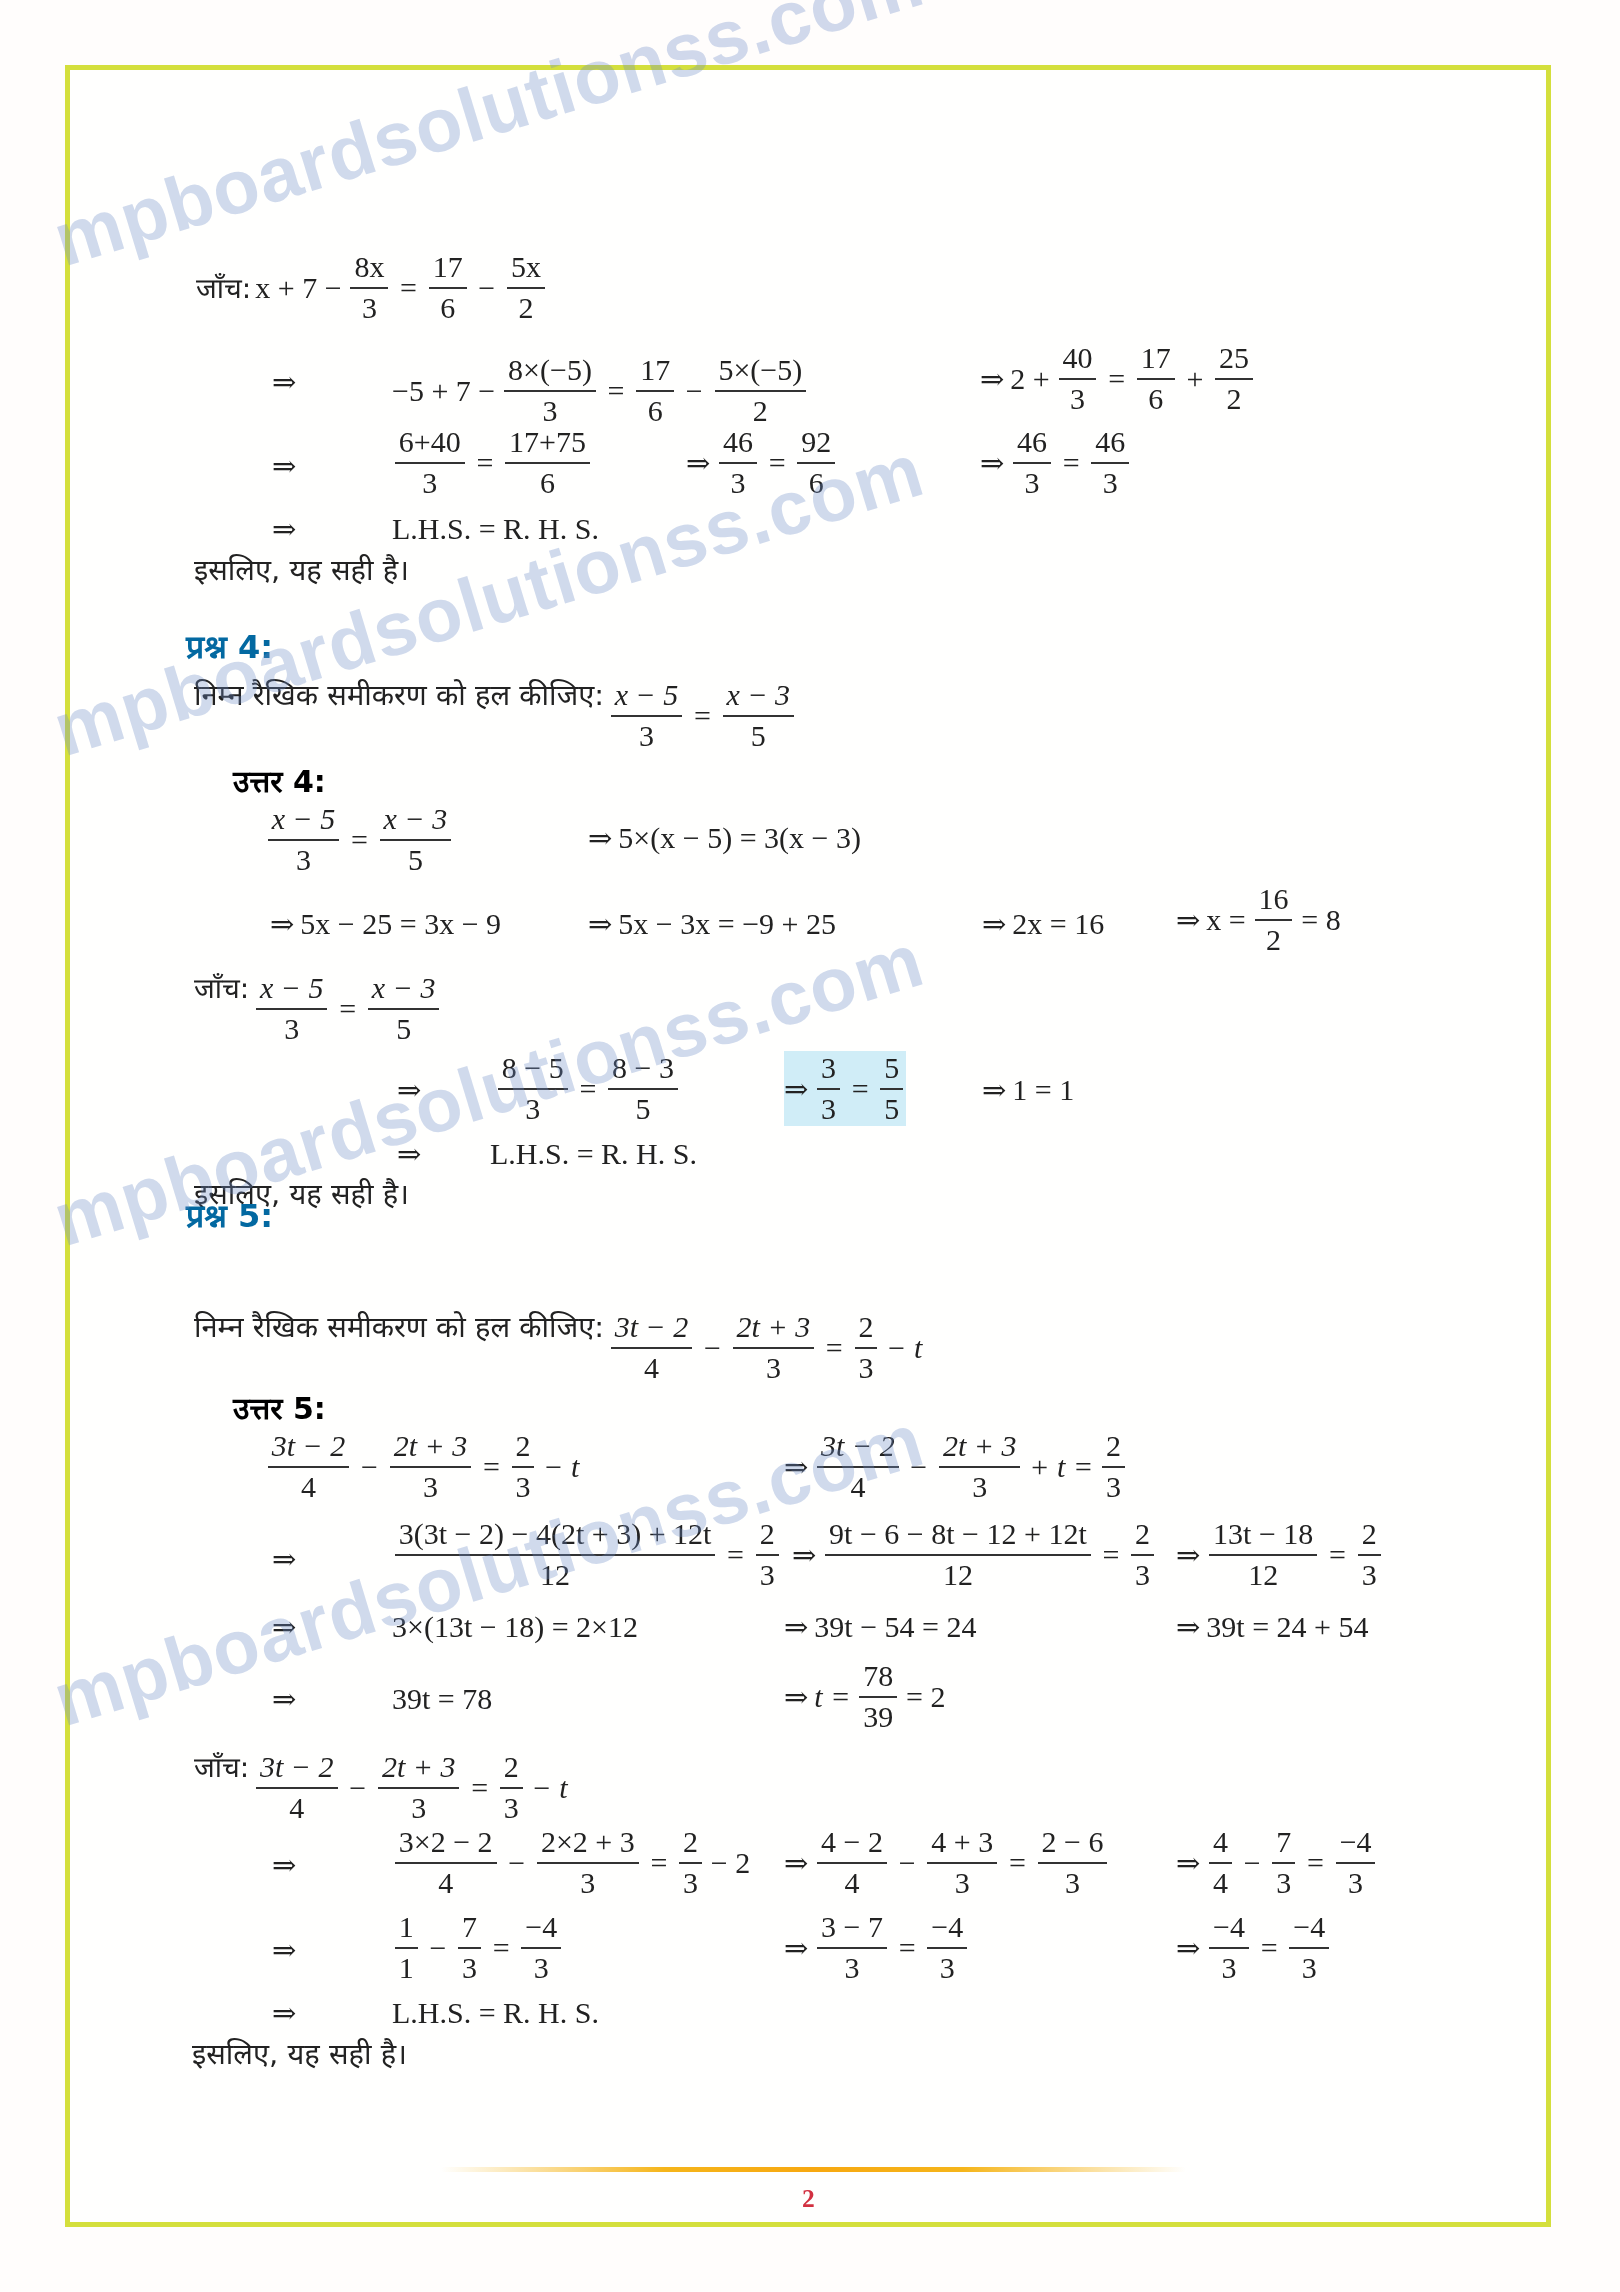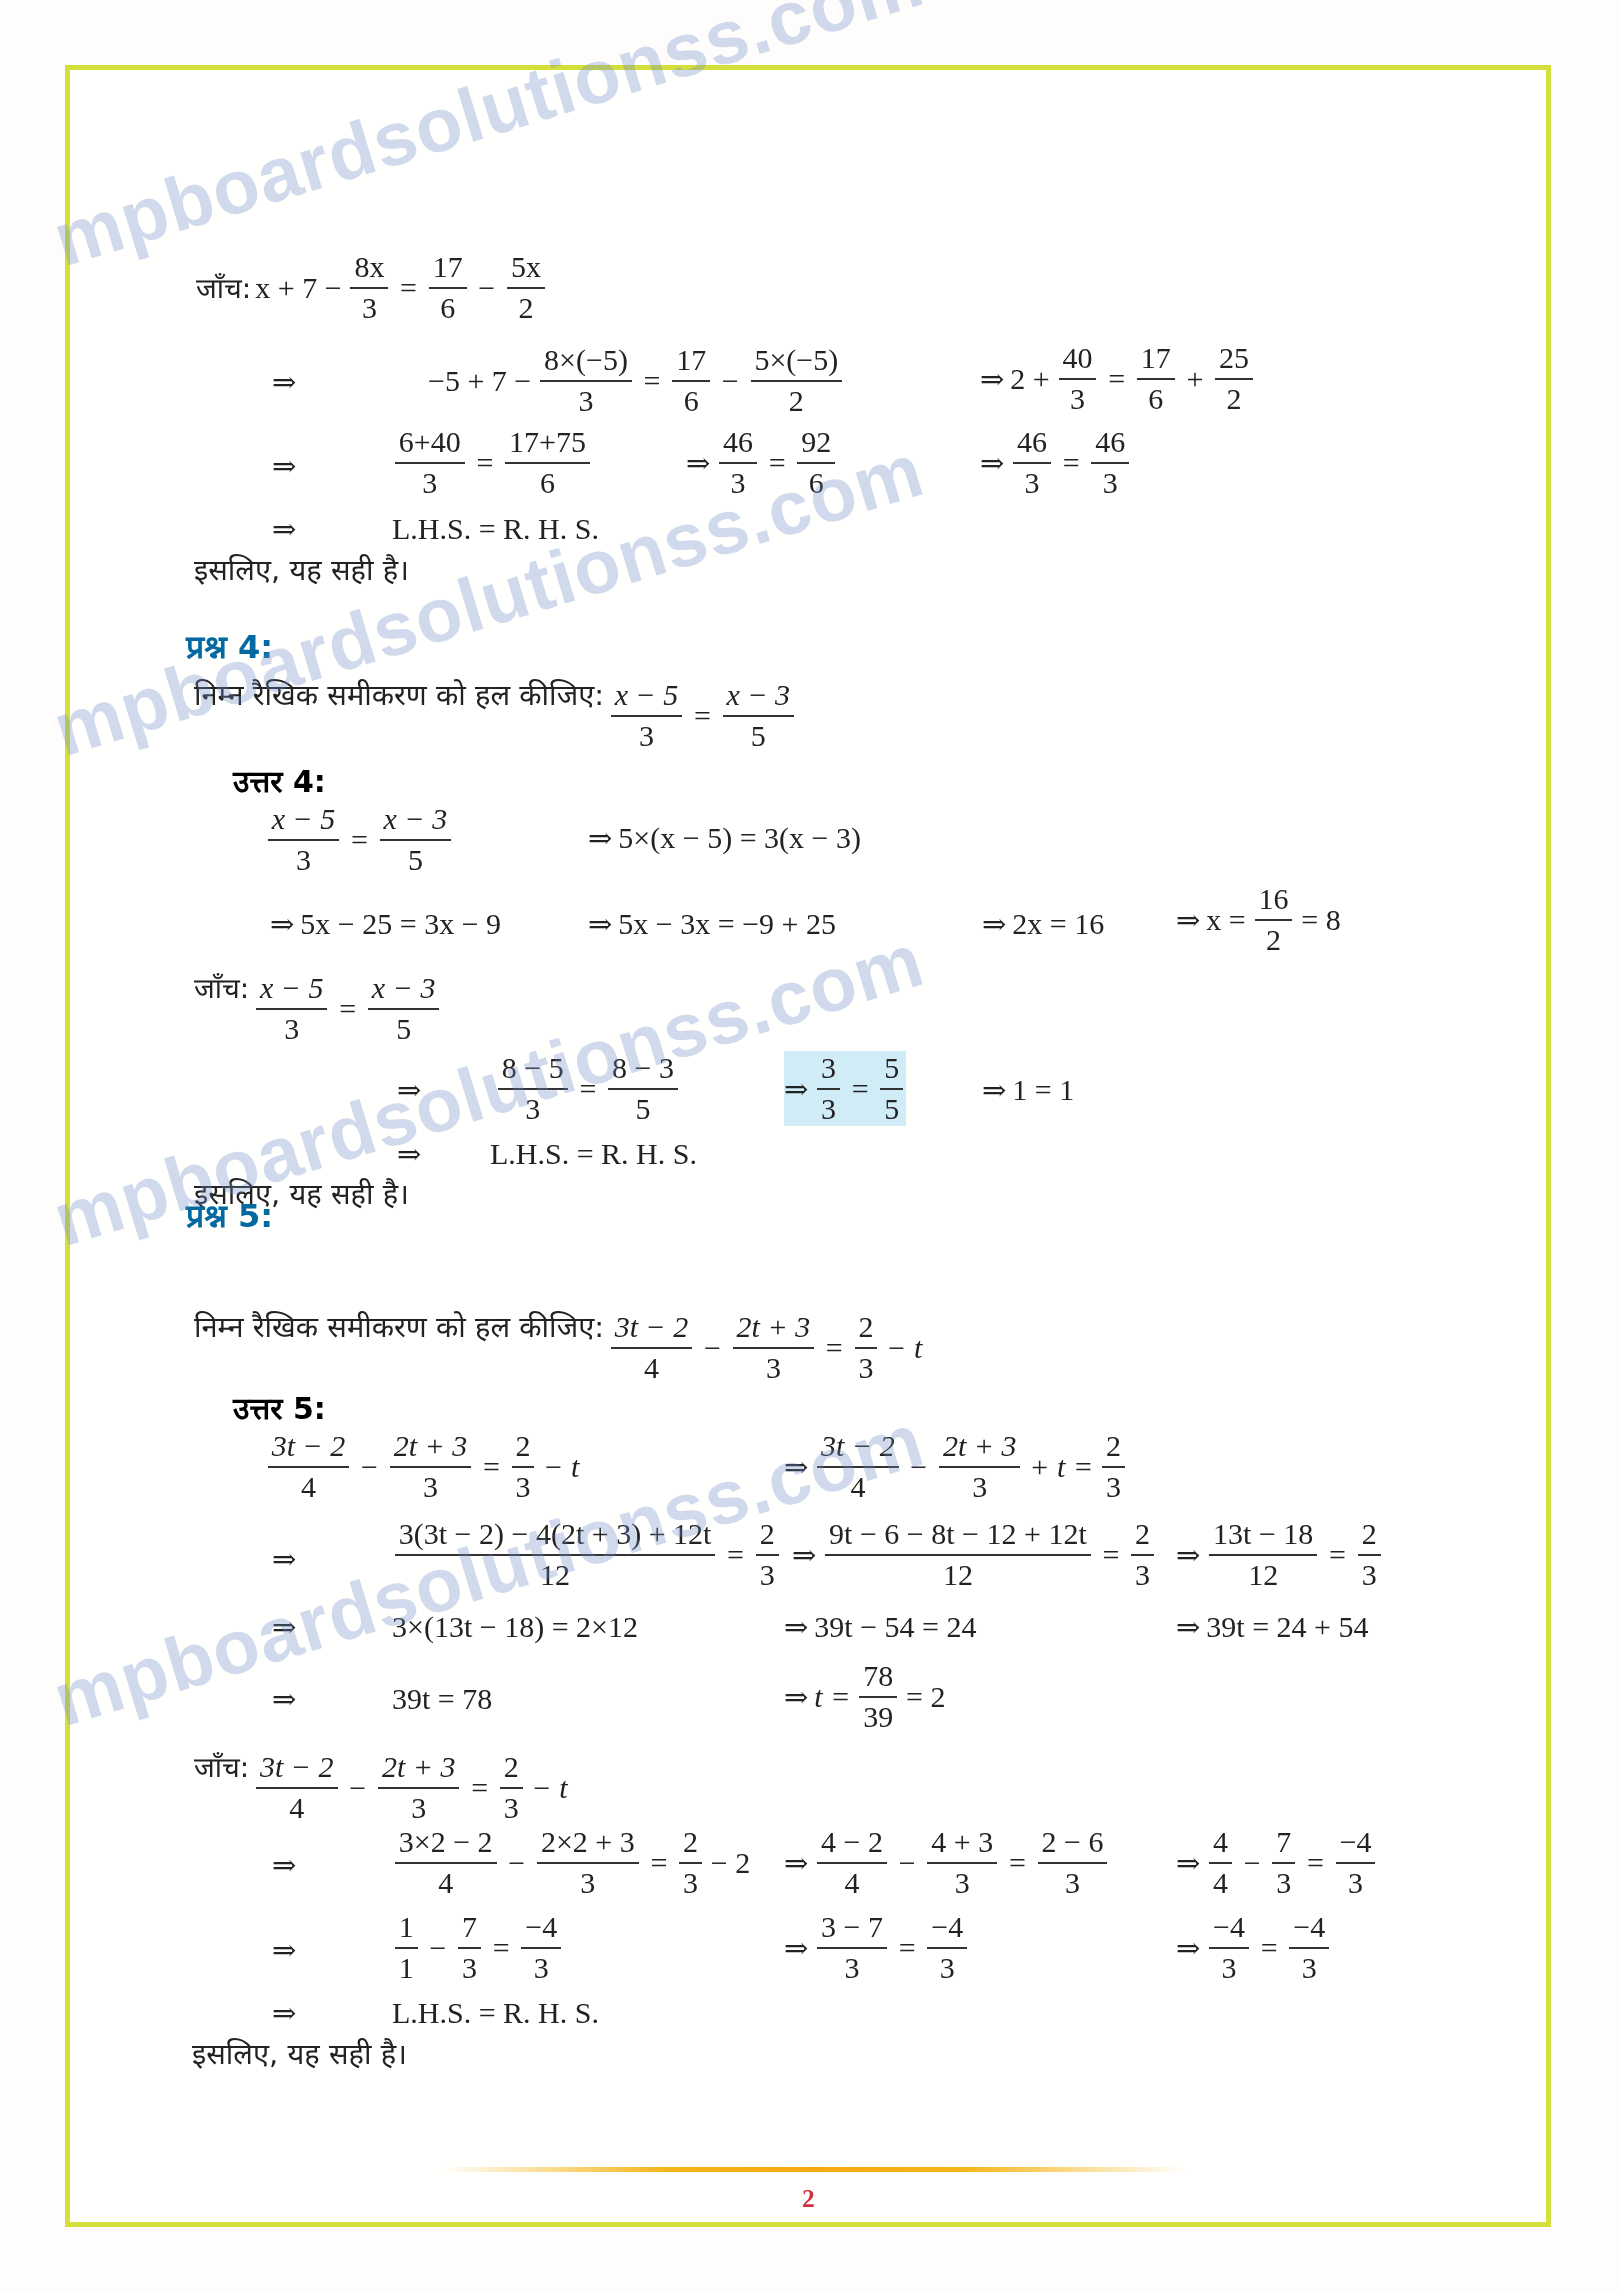--- a/index.html
+++ b/index.html
@@ -67,21 +67,21 @@
       </span>
     <span class="op">−</span>
     <span class="frac">
         <span class="num">5x</span>
         <span class="den">2</span>
       </span>
   </span>
 </div>
 
 <div class="abs arrow" style="left:272px; top:365px;">⇒</div>
-<div class="abs" style="left:392px; top:343px;margin-left:36px;">
+<div class="abs" style="left:392px; top:353px;">
   <span class="math">
     <span>−5 + 7 −</span>
     <span class="frac">
         <span class="num">8×(−5)</span>
         <span class="den">3</span>
       </span>
     <span class="op">=</span>
     <span class="frac">
         <span class="num">17</span>
         <span class="den">6</span>

